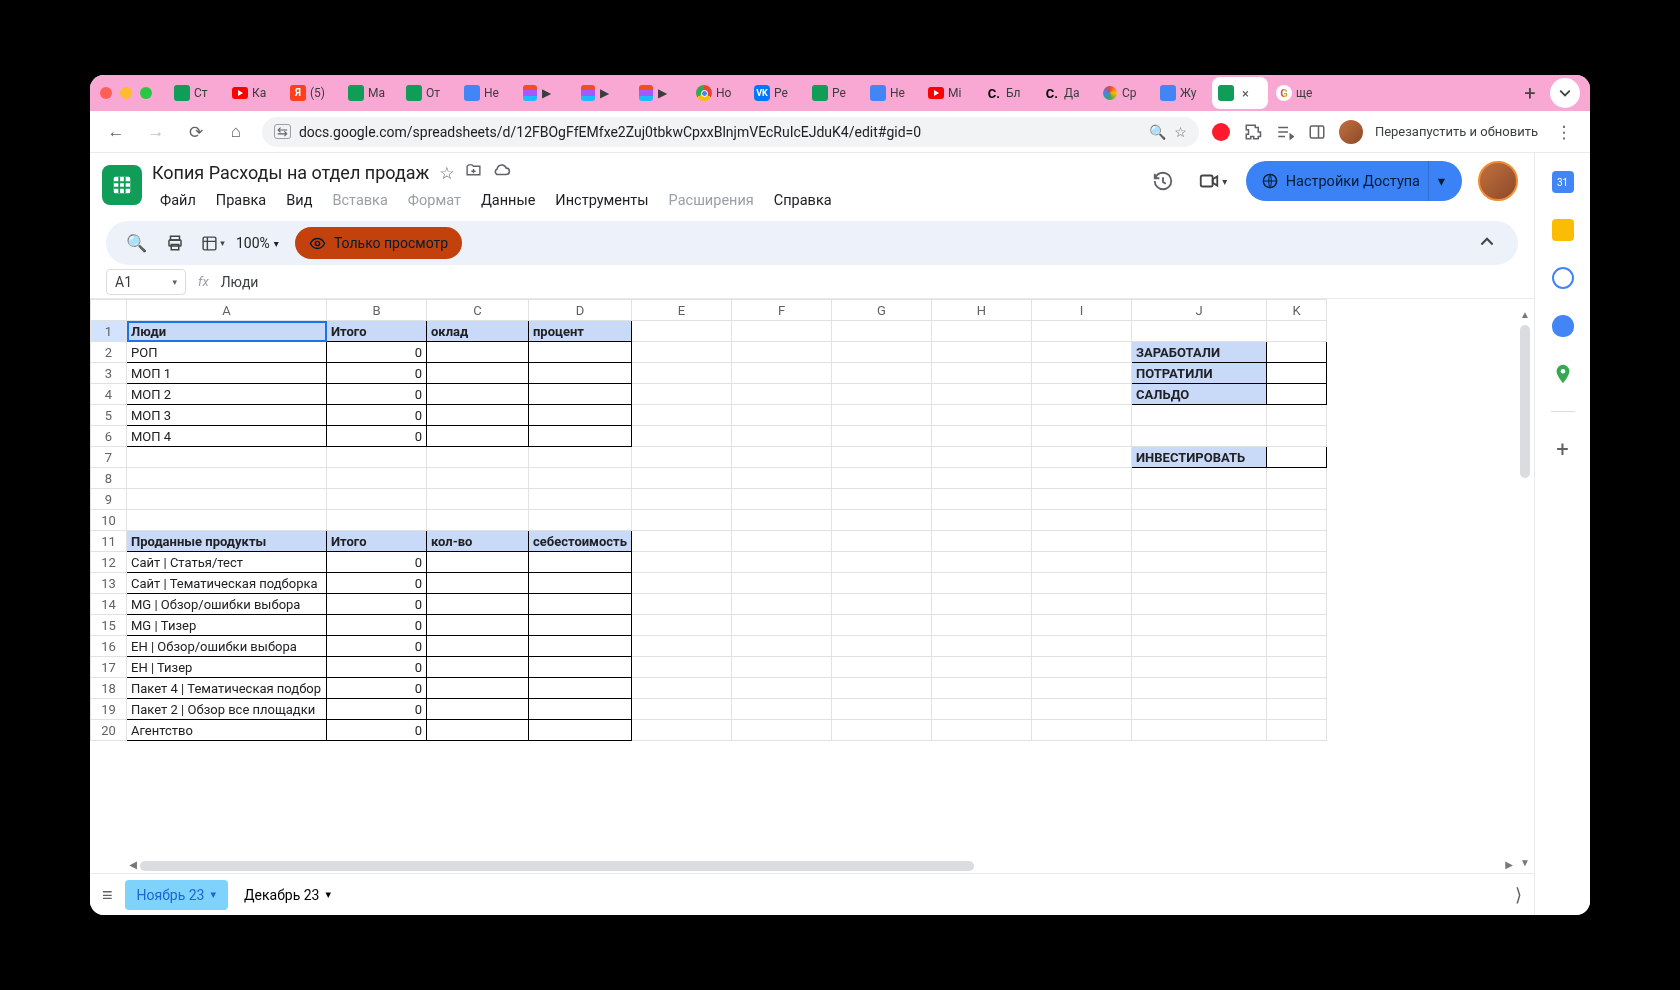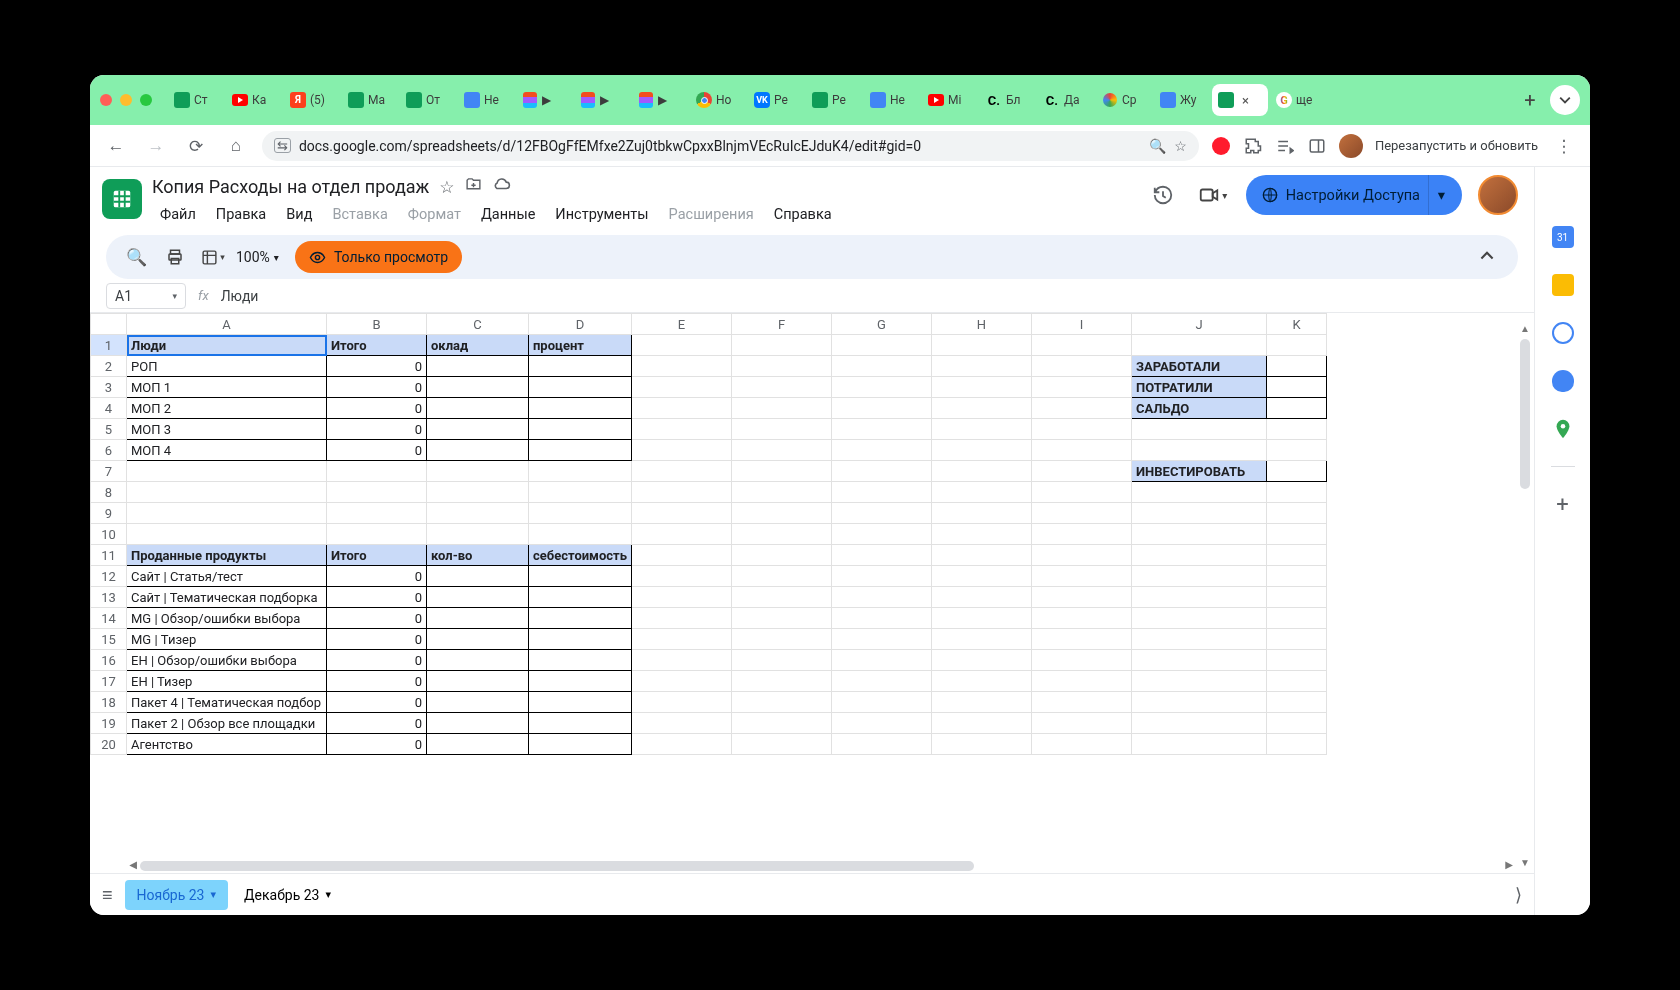--- a/index.html
+++ b/index.html
@@ -1,18 +1,18 @@
 <!DOCTYPE html>
 <html><head>
 <meta charset="utf-8">
 <style>
 * { margin:0; padding:0; box-sizing:border-box; font-family: "Google Sans", Roboto, Arial, sans-serif; }
 body { background:#000; width:1680px; height:990px; display:flex; align-items:center; justify-content:center; }
 .window { width:1500px; height:840px; background:#fff; border-radius:14px; overflow:hidden; box-shadow:0 20px 60px rgba(0,0,0,.5); display:flex; flex-direction:column; position:relative;}
-.tabstrip { height:50px; background:#86efac; display:flex; align-items:center; padding:0 10px; gap:6px; }
+.tabstrip { height:36px; background:#f9a8d4; display:flex; align-items:center; padding:0 10px; gap:6px; }
 .traffic { display:flex; gap:8px; margin-right:10px; }
 .traffic span{ width:12px;height:12px;border-radius:50%; }
 .t-red{background:#ff5f57;} .t-yel{background:#febc2e;} .t-grn{background:#28c840;}
 .tab { height:32px; border-radius:8px; display:flex; align-items:center; gap:4px; padding:0 6px; font-size:12px; color:#3c3c3c; min-width:56px; max-width:56px; overflow:hidden; white-space:nowrap;}
 .tab.active{ background:#fff; }
 .tab .fav{ width:16px;height:16px; display:flex;align-items:center;justify-content:center;font-size:12px;border-radius:3px;}
 .tab .x{ font-size:13px; color:#555; }
 .tabplus{ width:28px;height:28px; display:flex;align-items:center;justify-content:center; font-size:20px; color:#444; border-radius:50%;}
 .tabdrop{ width:30px;height:30px;background:#fff;border-radius:50%; display:flex;align-items:center;justify-content:center; margin-left:auto;}
 .addr { height:42px; background:#fff; border-bottom:1px solid #e8eaed; display:flex; align-items:center; padding:0 12px; gap:12px; }
@@ -36,21 +36,21 @@
 .menus span{ padding:4px 8px; border-radius:4px; cursor:pointer;}
 .menus .dim{ color:#9aa0a6;}
 .headright{ margin-left:auto; display:flex; align-items:center; gap:16px;}
 .bigic{ width:34px;height:34px;border-radius:50%;display:flex;align-items:center;justify-content:center; color:#444;font-size:19px;}
 .sharebtn{ height:40px; background:#3b82f6; border-radius:40px; display:flex; align-items:center; padding:0 8px 0 16px; font-size:14.5px; color:#001d35; gap:8px;}
 .sharebtn .caret{ width:26px;height:40px;border-left:1px solid rgba(0,0,0,.15); display:flex;align-items:center;justify-content:center;}
 .avatar-lg{ width:40px;height:40px;border-radius:50%; background:linear-gradient(135deg,#c2703d,#8b4a2a); border:2px solid #f28b32;}
 .toolbar{ margin:8px 16px 0 16px; height:44px; background:#edf2fa; border-radius:40px; display:flex; align-items:center; padding:0 16px; gap:8px;}
 .tbtn{ width:30px;height:30px;border-radius:6px;display:flex;align-items:center;justify-content:center; color:#444; font-size:17px; cursor:pointer;}
 .zoom{ font-size:14px; color:#202124; display:flex; align-items:center; gap:4px;text-align:center;}
-.viewonly{ height:32px; background:#f97316; border-radius:16px; display:flex; align-items:center; padding:0 14px; gap:8px; font-size:14px; color:#001d35; margin-left:8px;}
+.viewonly{ height:32px; background:#c2410c; border-radius:16px; display:flex; align-items:center; padding:0 14px; gap:8px; font-size:14px; color:#001d35; margin-left:8px;}
 .collapseic{ margin-left:auto; width:30px;height:30px;border-radius:50%;display:flex;align-items:center;justify-content:center;color:#444;}
 .namebox{ height:34px; display:flex; align-items:center; padding:0 16px; gap:12px; font-size:14px; color:#3c4043; border-bottom:1px solid #e8eaed;}
 .cellref{ width:80px; border:1px solid #dadce0; height:26px; border-radius:4px; display:flex; align-items:center; padding:0 8px; gap:6px; justify-content:space-between;}
 .fx{ font-style:italic; color:#9aa0a6; font-size:13px;}
 .gridwrap{ flex:1; overflow:hidden; position:relative;}
 .grid{ border-collapse:collapse; font-size:13px; color:#202124; table-layout:fixed;}
 .grid th,.grid td{ border:1px solid #e1e1e1; height:21px; padding:0 4px; overflow:hidden; white-space:nowrap; text-align:left;}
 .grid thead th{ background:#fff; font-weight:400; text-align:center; color:#5f6368; position:sticky; top:0;}
 .grid .rownum{ background:#fff; text-align:center; color:#5f6368; width:36px; font-weight:400;}
 .corner{ background:#fff; width:36px;}
@@ -696,21 +696,21 @@
             <div class="shtab">
               <span>Декабрь 23</span> 
               <span class="dd">▾</span>
             </div>
           </div>
         <span class="expand">⟩</span>
       </div>
     </div>
 
     <div class="sidepanel">
-      <div class="sic" style="background:#4285f4;border-radius:4px;position:relative;margin-top:41px;">
+      <div class="sic" style="background:#4285f4;border-radius:4px;position:relative;">
           <span style="position:absolute;inset:0;color:#fff;font-size:10px;display:flex;align-items:center;justify-content:center;">31</span>
         </div>
       <div class="sic" style="background:#fbbc04;border-radius:4px;"></div>
       <div class="sic" style="border:2px solid #4285f4;border-radius:50%;"></div>
       <div class="sic" style="background:#4285f4;border-radius:50% 50% 45% 45%;"></div>
       <div class="sic"><svg viewBox="0 0 24 24" width="22" height="22">
             <path fill="#34a853" d="M12 2a7 7 0 017 7c0 5-7 13-7 13S5 14 5 9a7 7 0 017-7z"></path>
             <circle cx="12" cy="9" r="2.5" fill="#fff"></circle>
           </svg></div>
       <div style="width:24px;border-top:1px solid #dadce0;"></div>

